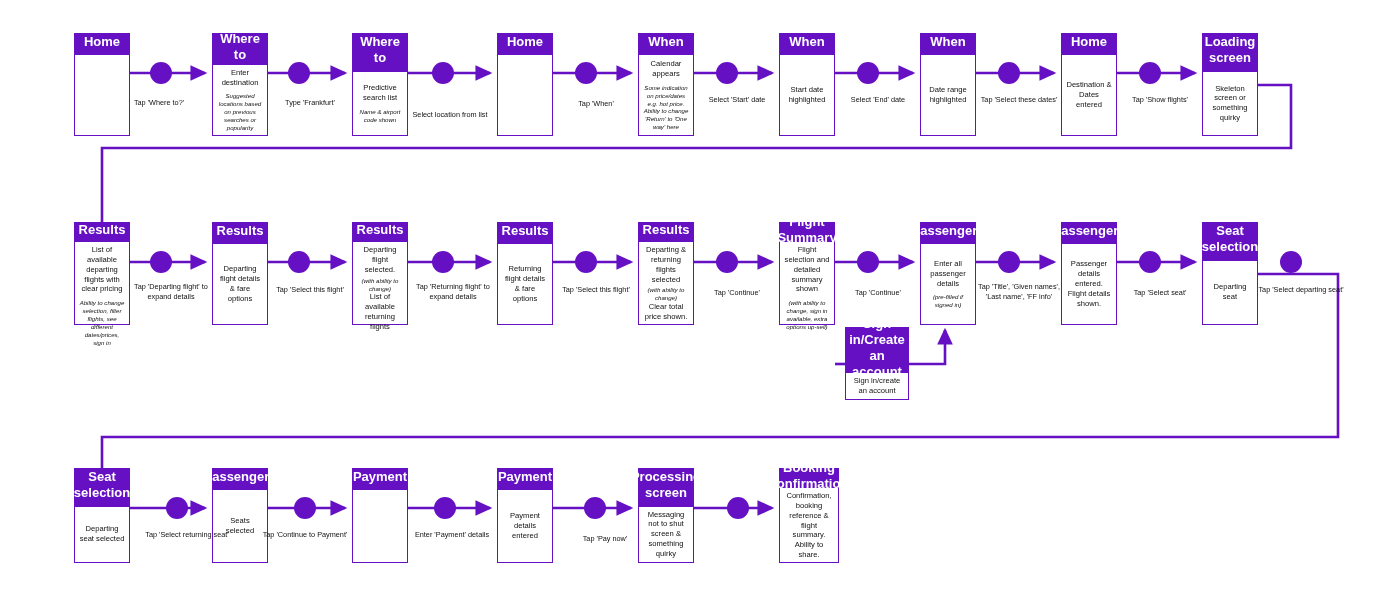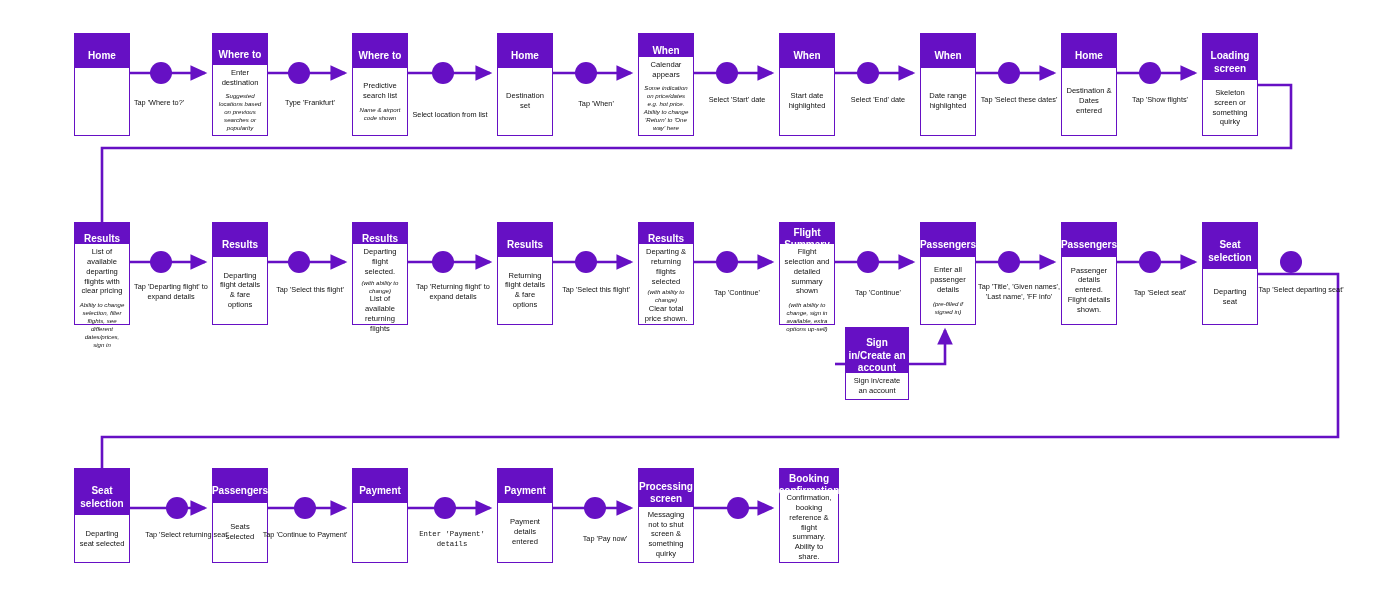--- a/index.html
+++ b/index.html
@@ -30,25 +30,25 @@
     position: absolute;
     box-sizing: border-box;
     border: 1.4px solid #6610c4;
     background: #ffffff;
     display: flex;
     flex-direction: column;
   }
   .node-header {
     background: #6610c4;
     color: #ffffff;
-    font-size: 10px;
+    font-size: 13px;
     font-weight: bold;
     line-height: 1.25;
     text-align: center;
-    padding: 16px 2px 5px 2px;
+    padding: 0 2px 5px 2px;
     box-sizing: border-box;
     min-height: 19px;
     display: flex;
     align-items: center;
     justify-content: center;
   }
   .node-body {
     flex: 1;
     display: flex;
     flex-direction: column;
@@ -147,23 +147,20 @@
       </div>
       <div class="node" style="left: 352px; top: 33px; width: 56px; height: 103px;">
         <div class="node-header">Where to</div>
         <div class="node-body">
           <div class="node-line">Predictive search list</div>
           <div class="node-note">Name &amp; airport code shown</div>
         </div>
       </div>
       <div class="node" style="left: 497px; top: 33px; width: 56px; height: 103px;">
         <div class="node-header">Home</div>
-        <div class="node-body">
-          <div class="node-line">Destination set</div>
-        </div>
       </div>
       <div class="node" style="left: 638px; top: 33px; width: 56px; height: 103px;">
         <div class="node-header">When</div>
         <div class="node-body">
           <div class="node-line">Calendar appears</div>
           <div class="node-note">Some indication on price/dates e.g. hot price. Ability to change 'Return' to 'One way' here</div>
         </div>
       </div>
       <div class="node" style="left: 779px; top: 33px; width: 56px; height: 103px;">
         <div class="node-header">When</div>
@@ -324,19 +321,19 @@
       <div class="edge-label" style="left: 976px; top: 282px;">Tap 'Title', 'Given names', 'Last name', 'FF info'</div>
       <div class="edge-dot" style="left: 1139px; top: 251px;"></div>
       <div class="edge-label" style="left: 1117px; top: 288px;">Tap 'Select seat'</div>
       <div class="edge-dot" style="left: 1280px; top: 251px;"></div>
       <div class="edge-label" style="left: 1258px; top: 285px;">Tap 'Select departing seat'</div>
       <div class="edge-dot" style="left: 166px; top: 497px;"></div>
       <div class="edge-label" style="left: 144px; top: 530px;">Tap 'Select returning seat'</div>
       <div class="edge-dot" style="left: 294px; top: 497px;"></div>
       <div class="edge-label" style="left: 262px; top: 530px;">Tap 'Continue to Payment'</div>
       <div class="edge-dot" style="left: 434px; top: 497px;"></div>
-      <div class="edge-label" style="left: 409px; top: 530px; font-family: Liberation Mono, monospace;">Enter 'Payment' details</div>
+      <div class="edge-label" style="left: 409px; top: 530px;">Enter 'Payment' details</div>
       <div class="edge-dot" style="left: 584px; top: 497px;"></div>
       <div class="edge-label" style="left: 562px; top: 534px;">Tap 'Pay now'</div>
       <div class="edge-dot" style="left: 727px; top: 497px;"></div>
     </div>
 
 </div>
 
 </body></html>

